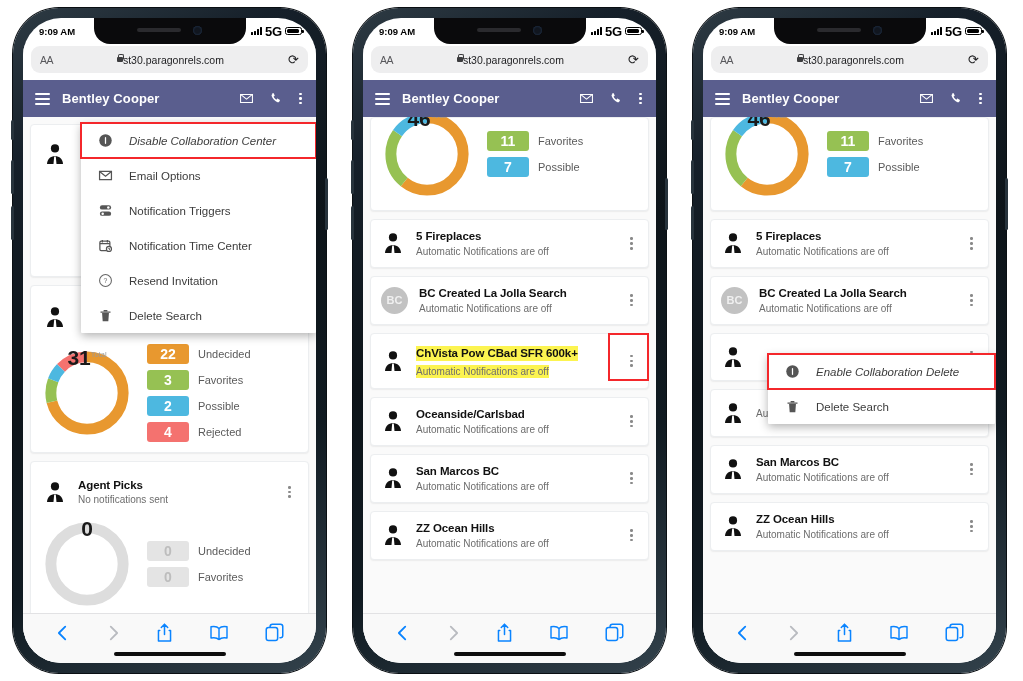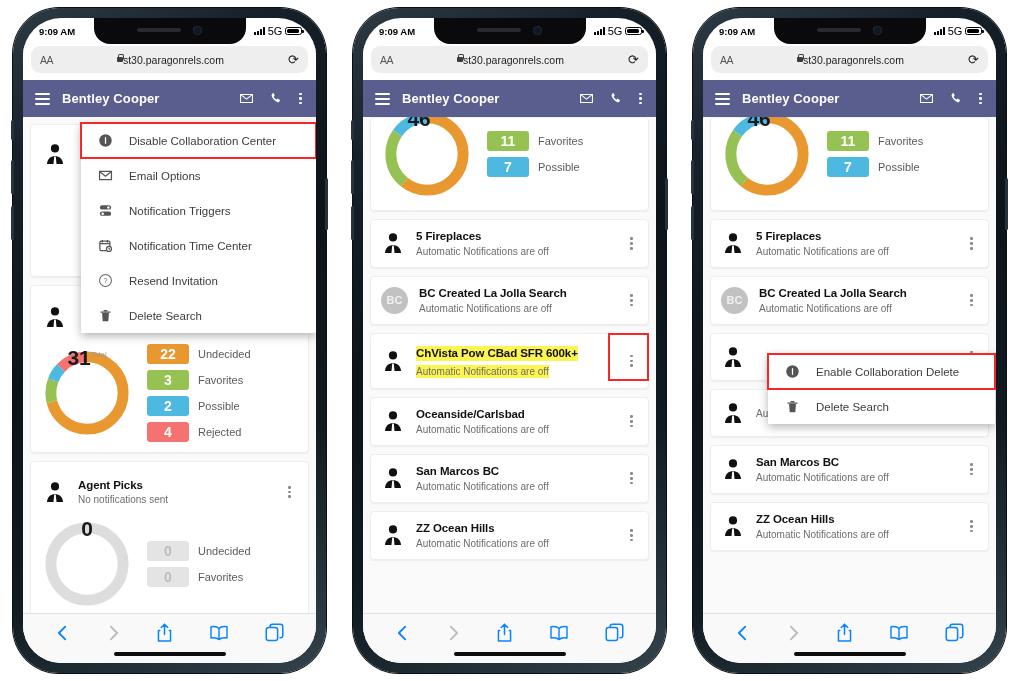--- a/index.html
+++ b/index.html
@@ -59,21 +59,21 @@
     display: flex; align-items: center; justify-content: space-between;
     padding: 0 14px 0 16px;
     font-size: 9.5px; font-weight: bold; color: #000;
     z-index: 30;
   }
   .st-right { display:flex; align-items:center; gap:3px; }
   .bars { display:flex; align-items:flex-end; gap:1px; height:8px; }
   .bars i { display:block; width:2px; background:#000; border-radius:.5px; }
   .bars i:nth-child(1){height:3px;} .bars i:nth-child(2){height:4.5px;}
   .bars i:nth-child(3){height:6px;} .bars i:nth-child(4){height:8px;}
-  .net { font-size:11px; font-weight:normal; letter-spacing:-.2px; }
+  .net { font-size:13px; font-weight:bold; letter-spacing:-.2px; }
   .batt { width:17px; height:8.5px; border:1px solid #000; border-radius:2.5px; position:relative; }
   .batt::after{content:""; position:absolute; right:-2.5px; top:2.5px; width:1.5px; height:3px; background:#000; border-radius:0 1px 1px 0;}
   .batt i{ position:absolute; left:1px; top:1px; bottom:1px; width:12px; background:#000; border-radius:1.5px;}
 
   
   .urlbar-wrap { padding: 2px 8px 7px; background:#fff; }
   .urlbar {
     height: 27px; background:#eeeeef; border-radius:9px;
     display:flex; align-items:center; padding: 0 9px;
     position:relative;
@@ -149,21 +149,21 @@
 
   
   .popup {
     position:absolute; background:#fff; z-index:20;
     box-shadow: 0 3px 10px rgba(0,0,0,.30);
     border-radius:1px;
   }
   .mitem { display:flex; align-items:center; height:35px; padding: 0 14px 0 16px; cursor:pointer;}
   .mitem .mic { width:17px; height:17px; flex:none; display:flex; align-items:center; justify-content:center; }
   .mitem .mlbl { margin-left:15px; font-size:11.5px; color:#3c3c3c; white-space:nowrap;}
-  .redbox { outline: 2px solid #f4272b; outline-offset:-1px; position:relative; z-index:5;}
+  .redbox { outline: 2px solid #f4272b; outline-offset:-1px; position:relative; z-index:5;font-style:italic;}
 
   .redhl { position:absolute; border:2px solid #f4272b; z-index:22; pointer-events:none;}
 
   
   .safaribar {
     position:absolute; bottom:0; left:0; right:0; height:50px;
     background:#f9f9f9; border-top:1px solid #e2e2e4;
     display:flex; align-items:center; justify-content:space-around;
     padding: 0 14px 12px;
     z-index:35;

